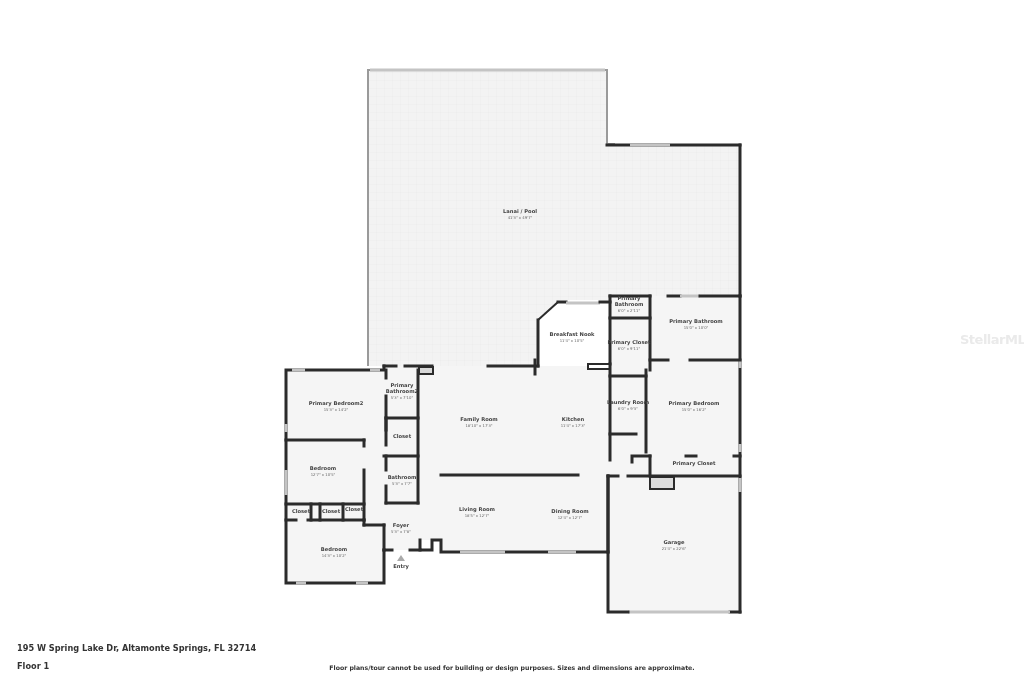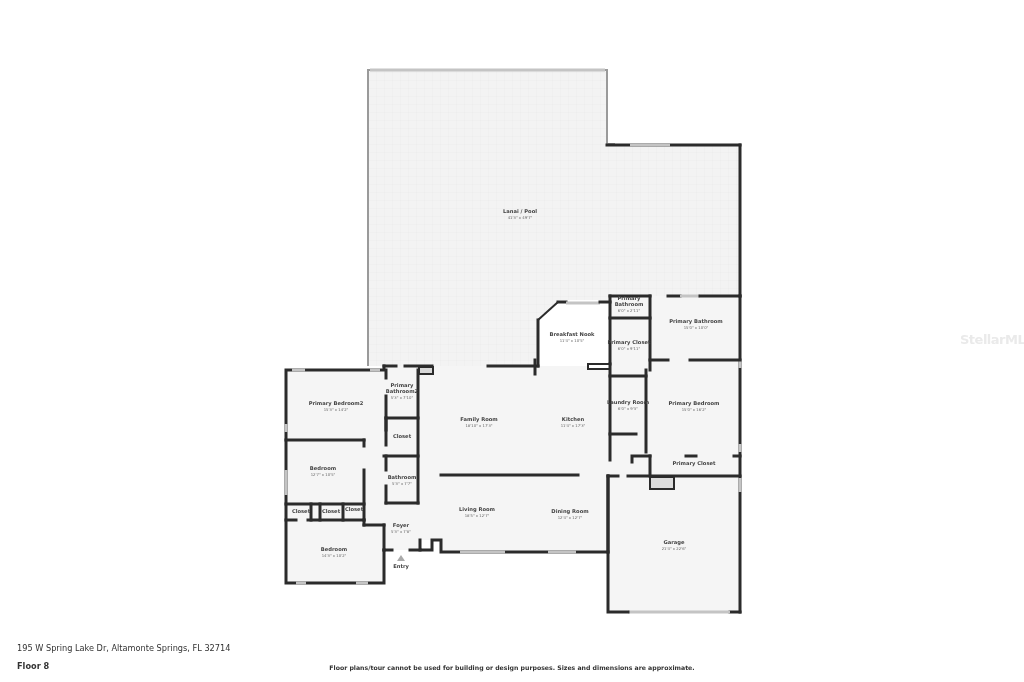--- a/index.html
+++ b/index.html
@@ -4,21 +4,21 @@
 <style>
   html,body{margin:0;padding:0;background:#ffffff;}
   body{width:1024px;height:682px;position:relative;overflow:hidden;font-family:"DejaVu Sans","Liberation Sans",sans-serif;}
   #plan{position:absolute;left:0;top:0;width:1024px;height:682px;}
   .wall{stroke:#2b2b2b;stroke-width:3;fill:none;stroke-linecap:square;}
   .thin{stroke:#2b2b2b;stroke-width:2;fill:none;}
   .win{stroke:#c4c4c4;stroke-width:3;}
   .lanai-edge{stroke:#9a9a9a;stroke-width:2;fill:none;}
   .room-name{font-family:"DejaVu Sans","Liberation Sans",sans-serif;font-size:5.2px;font-weight:bold;fill:#444;text-anchor:middle;}
   .room-dim{font-family:"DejaVu Sans","Liberation Sans",sans-serif;font-size:3.8px;fill:#666;text-anchor:middle;}
-  .footer-address{position:absolute;left:17px;top:643px;font-size:8.2px;font-weight:normal;color:#333;font-family:"DejaVu Sans","Liberation Sans",sans-serif;}
+  .footer-address{position:absolute;left:17px;top:643px;font-size:8.2px;font-weight:bold;color:#333;font-family:"DejaVu Sans","Liberation Sans",sans-serif;}
   .footer-floor{position:absolute;left:17px;top:661px;font-size:8.2px;font-weight:bold;color:#333;font-family:"DejaVu Sans","Liberation Sans",sans-serif;}
   .footer-disclaimer{position:absolute;left:0;width:1024px;top:664px;text-align:center;font-size:6.2px;font-weight:bold;color:#333;font-family:"DejaVu Sans","Liberation Sans",sans-serif;padding-left:0;}
   .footer-disclaimer span{position:relative;left:0px;}
   .watermark{position:absolute;left:960px;top:332px;font-size:13px;font-weight:bold;color:#eaeaea;font-family:"DejaVu Sans","Liberation Sans",sans-serif;letter-spacing:-0.5px;}
 </style>
 </head>
 <body>
 
 <svg id="plan" viewBox="0 0 1024 682" xmlns="http://www.w3.org/2000/svg">
   <defs>
@@ -223,14 +223,14 @@
   </g>
 
   <g>
     <polygon points="401,555 397,561 405,561" fill="#aaaaaa"></polygon>
     <text class="room-name" x="401" y="568">Entry</text>
   </g>
 </svg>
 
 <div class="watermark">StellarMLS</div>
 <div class="footer-address">195 W Spring Lake Dr, Altamonte Springs, FL 32714</div>
-<div class="footer-floor">Floor 8</div>
+<div class="footer-floor">Floor 1</div>
 <div class="footer-disclaimer"><span>Floor plans/tour cannot be used for building or design purposes. Sizes and dimensions are approximate.</span></div>
 
 </body></html>

